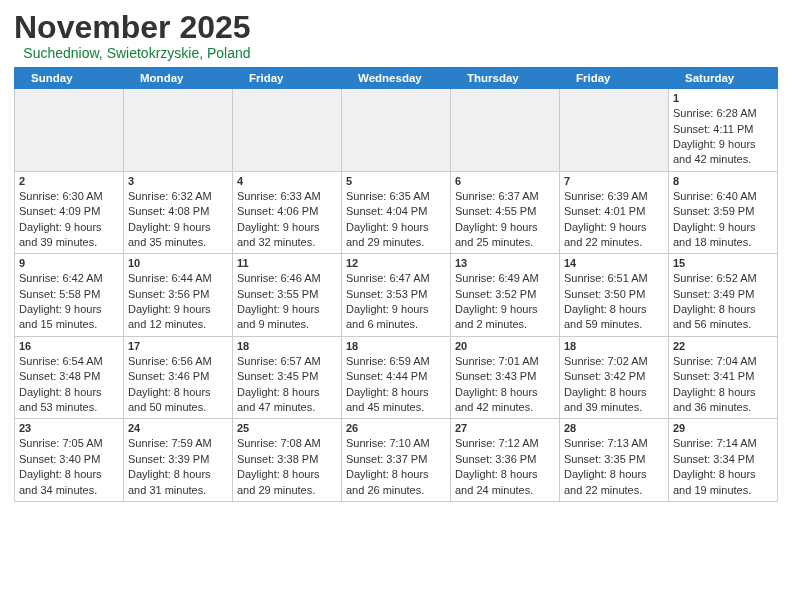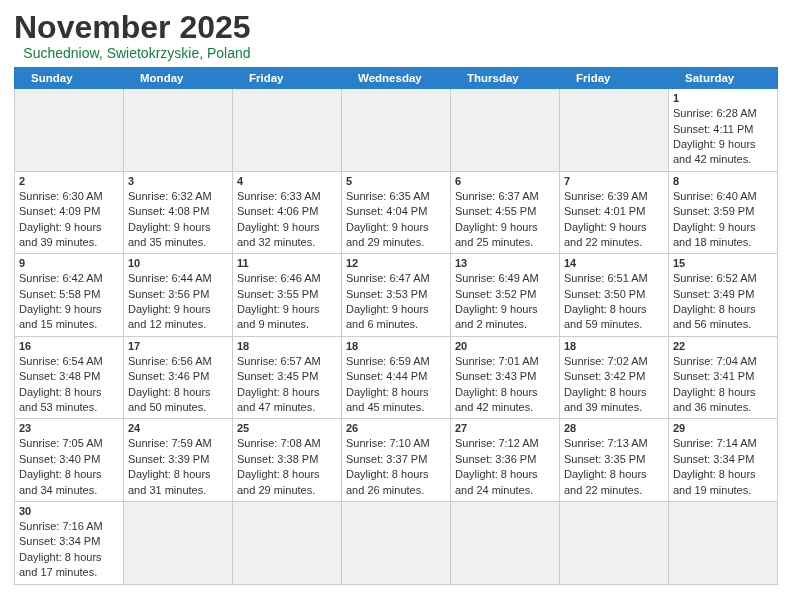--- a/index.html
+++ b/index.html
@@ -288,29 +288,15 @@
 Sunset: 3:35 PM
 Daylight: 8 hours and 22 minutes.</div>
           </td>
           <td>
             <span class="cell-date">29</span>
             <div class="cell-info">Sunrise: 7:14 AM
 Sunset: 3:34 PM
 Daylight: 8 hours and 19 minutes.</div>
           </td>
         </tr>
-        <tr class="last-row">
-          <td>
-            <span class="cell-date">30</span>
-            <div class="cell-info">Sunrise: 7:16 AM
-Sunset: 3:34 PM
-Daylight: 8 hours and 17 minutes.</div>
-          </td>
-          <td class="empty"></td>
-          <td class="empty"></td>
-          <td class="empty"></td>
-          <td class="empty"></td>
-          <td class="empty"></td>
-          <td class="empty"></td>
-        </tr>
       </tbody>
   </table>
 </div>
 
 </body></html>

